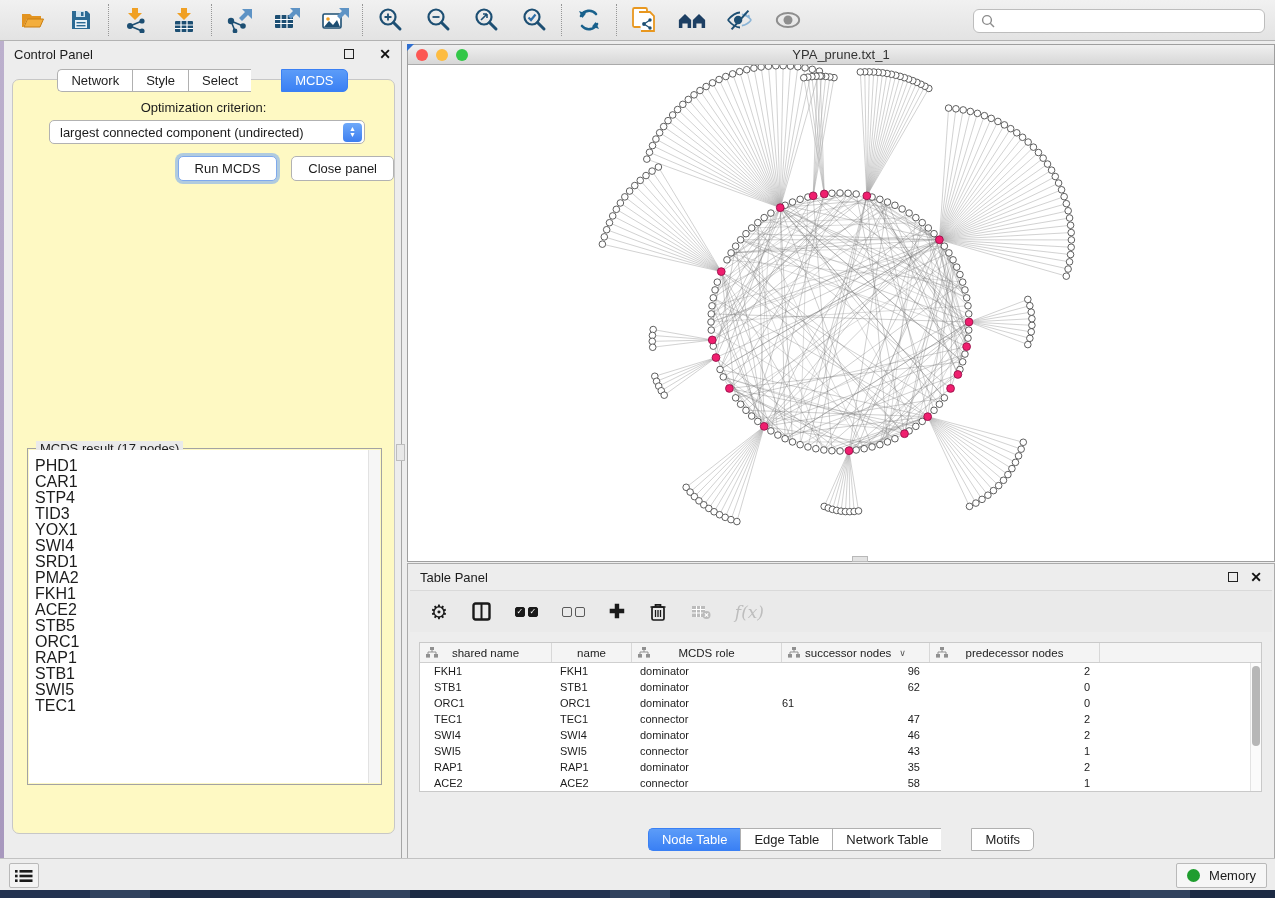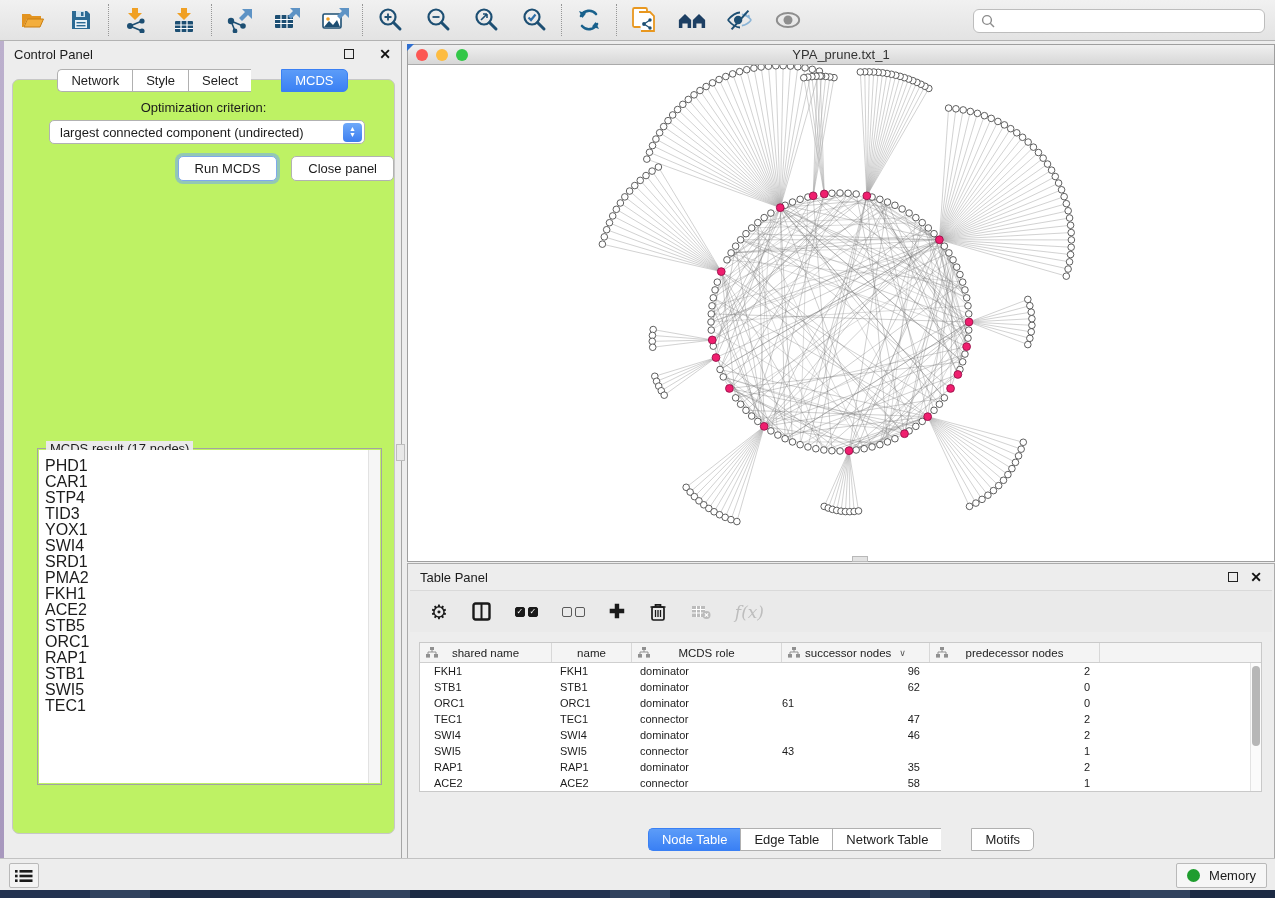--- a/index.html
+++ b/index.html
@@ -37,34 +37,34 @@
   .cp-header .title { flex:1; }
   .win-float { width:10px; height:10px; border:1.6px solid #222; margin-right:12px; }
   .win-close { font-size:14px; font-weight:bold; color:#111; line-height:10px; }
   .cp-tabs { display:flex; justify-content:center; margin-top:2px; position:relative; z-index:2; }
   .seg-tab { font-size:13px; padding:3px 13px; background:#fff; border:1px solid #b0b0b0;
     border-right:none; color:#222; }
   .seg-tab:first-child { border-radius:5px 0 0 5px; }
   .seg-tab:last-child { border-radius:0 5px 5px 0; border-right:1px solid #b0b0b0;margin-left:30px; }
   .seg-tab.sel { background:linear-gradient(#5c9cf8,#3a80f4); border-color:#3a80f4; color:#fff; }
   .cp-content { position:absolute; left:8px; right:6px; top:38px; bottom:24px;
-    background:#bef264; border:1px solid #c7c7c7; border-radius:7px; }
+    background:#fef9c3; border:1px solid #c7c7c7; border-radius:7px; }
   .opt-label { position:absolute; top:20px; left:0; right:0; text-align:center; font-size:13px; }
   .combo { position:absolute; top:40px; left:36px; width:316px; height:24px;
     background:#fff; border:1px solid #b2b2b2; border-radius:5px;
     display:flex; align-items:center; font-size:13px; }
   .combo .val { flex:1; padding-left:10px; white-space:nowrap; overflow:hidden; }
   .combo .stepper { width:19px; height:19px; margin-right:2px; border-radius:4px;
     background:linear-gradient(#6fa9f9,#3d7ef0); display:flex; flex-direction:column;
     align-items:center; justify-content:center; color:#fff; font-size:7px; line-height:6px; }
   .btn-row { position:absolute; top:76px; left:0; right:0; display:flex; justify-content:flex-end; gap:14px; }
   .push-btn { height:25px; padding:0 16px; background:#fff; border:1px solid #b2b2b2;
     border-radius:5px; font-size:13px; display:flex; align-items:center; }
   .push-btn.focused { box-shadow:0 0 0 3px rgba(111,166,245,.55); border-color:#7fa9ec; }
-  .group-box { position:absolute; left:24px; right:12px; top:368px; height:337px;
+  .group-box { position:absolute; left:14px; right:12px; top:368px; height:337px;
     border:1px solid #a3a3a3; }
   .group-box .legend { position:absolute; top:-8px; left:8px; background:#eaeaea;
     padding:0 4px; font-size:13px; }
   .mcds-list { position:absolute; inset:1px; background:#fff; overflow:hidden; padding-top:8px; }
   .mcds-list .scroll-track { position:absolute; right:0; top:0; bottom:0; width:12px;
     background:#f6f6f6; border-left:1px solid #e2e2e2; }
   .mcds-item { font-size:16px; line-height:16px; padding-left:6px; }
   
   .v-split-handle { position:absolute; left:396px; top:444px; width:9px; height:17px;
     background:#e8e8e8; border:1px solid #bdbdbd; }
@@ -1108,21 +1108,21 @@
           <div class="tcell" style="width: 132px; padding-left: 14px;">SWI4</div>
           <div class="tcell" style="width: 80px; padding-left: 8px;">SWI4</div>
           <div class="tcell" style="width: 150px; padding-left: 8px;">dominator</div>
           <div class="tcell" style="width: 148px; text-align: right; padding-right: 10px;">46</div>
           <div class="tcell" style="width: 170px; text-align: right; padding-right: 10px;">2</div>
         </div>
         <div class="trow">
           <div class="tcell" style="width: 132px; padding-left: 14px;">SWI5</div>
           <div class="tcell" style="width: 80px; padding-left: 8px;">SWI5</div>
           <div class="tcell" style="width: 150px; padding-left: 8px;">connector</div>
-          <div class="tcell" style="width: 148px; text-align: left; padding-right: 10px;">43</div>
+          <div class="tcell" style="width: 148px; text-align: right; padding-right: 10px;">43</div>
           <div class="tcell" style="width: 170px; text-align: right; padding-right: 10px;">1</div>
         </div>
         <div class="trow">
           <div class="tcell" style="width: 132px; padding-left: 14px;">RAP1</div>
           <div class="tcell" style="width: 80px; padding-left: 8px;">RAP1</div>
           <div class="tcell" style="width: 150px; padding-left: 8px;">dominator</div>
           <div class="tcell" style="width: 148px; text-align: right; padding-right: 10px;">35</div>
           <div class="tcell" style="width: 170px; text-align: right; padding-right: 10px;">2</div>
         </div>
         <div class="trow">

